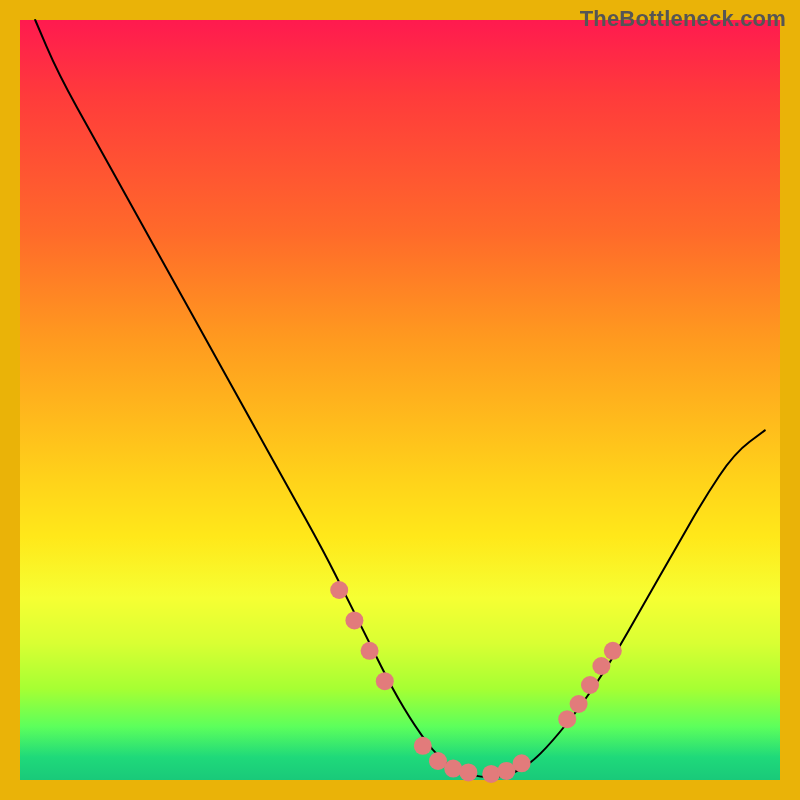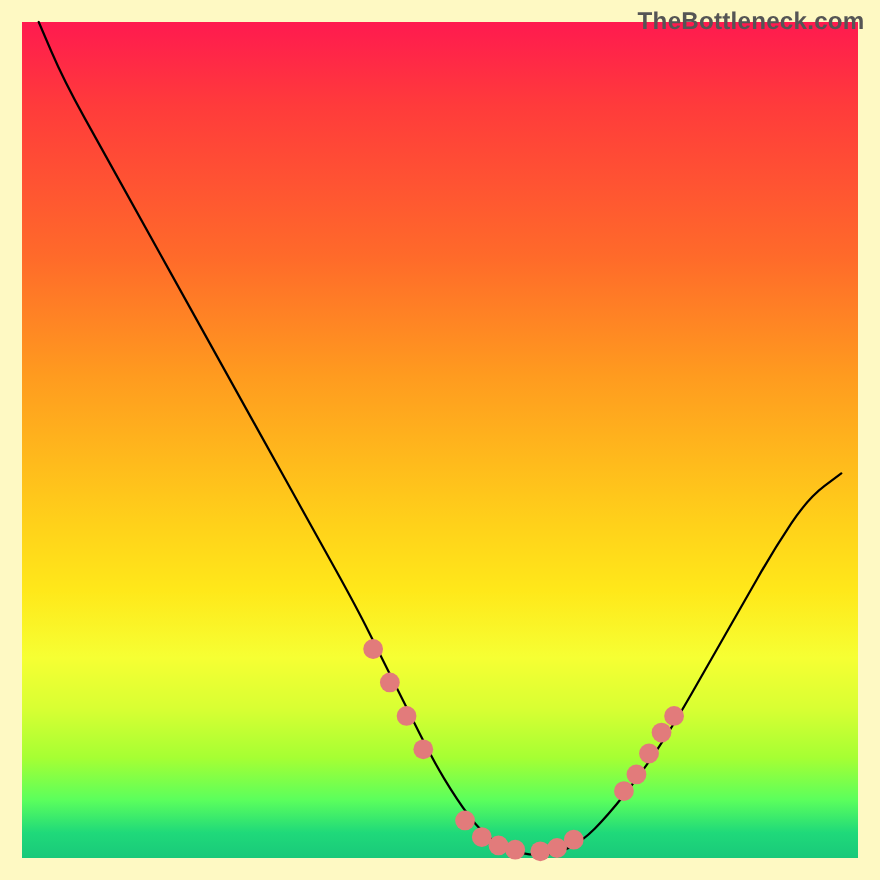--- a/index.html
+++ b/index.html
@@ -7,21 +7,21 @@
     padding: 0;
     width: 800px;
     height: 800px;
     background: #000;
     overflow: hidden;
   }
   .frame {
     position: relative;
     width: 800px;
     height: 800px;
-    background: #fef9c3;
+    background: #eab308;
   }
   .plot-bg {
     position: absolute;
     left: 20px;
     top: 20px;
     width: 760px;
     height: 760px;
     
     background: linear-gradient(
       to bottom,

